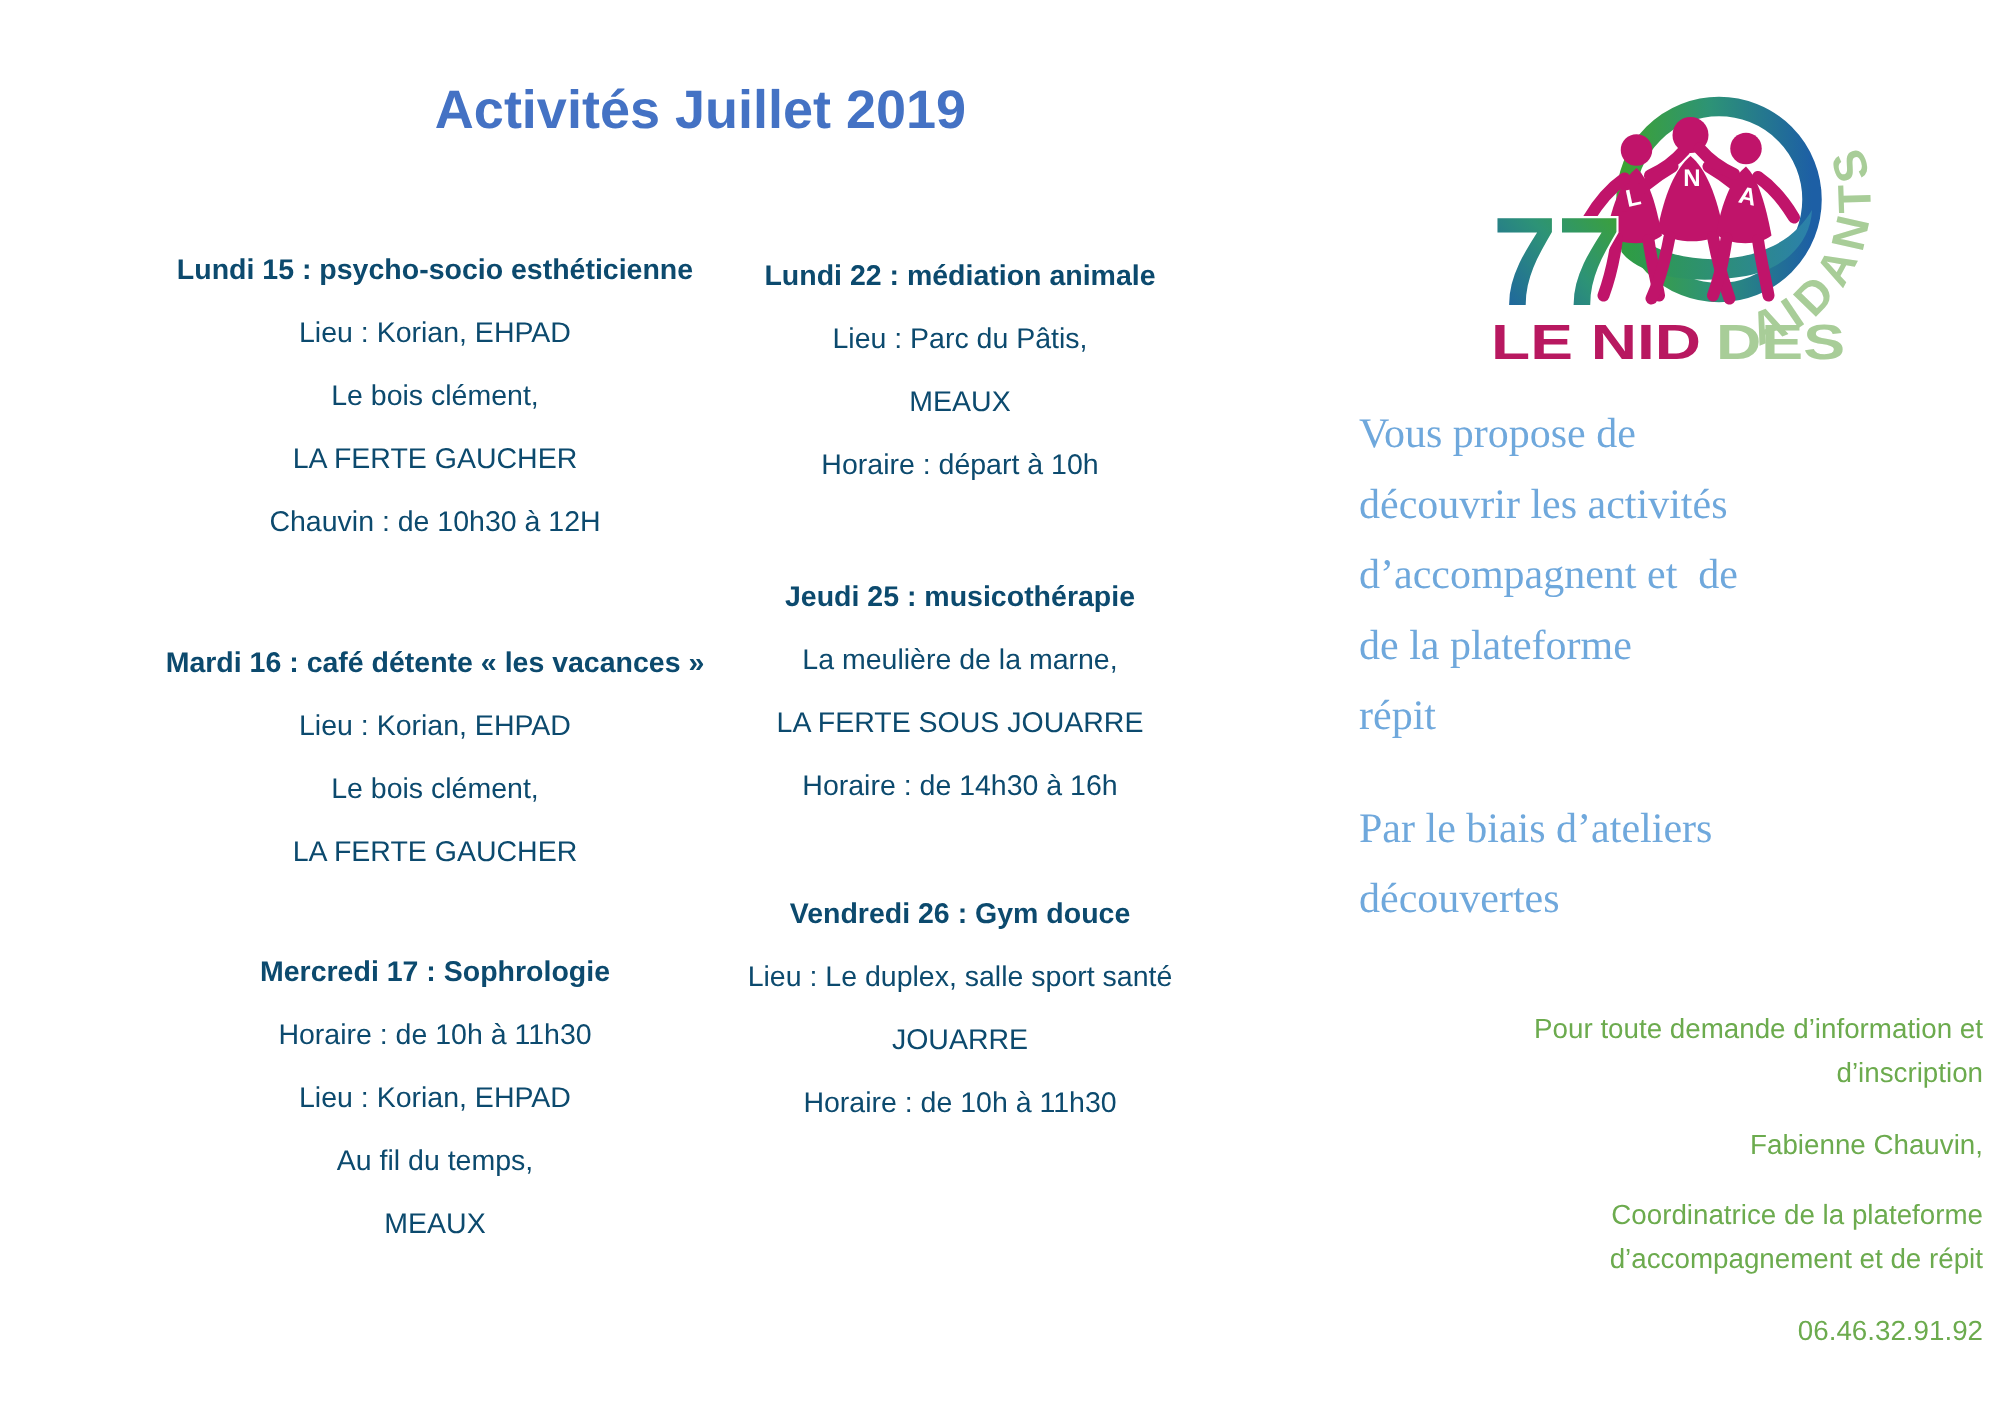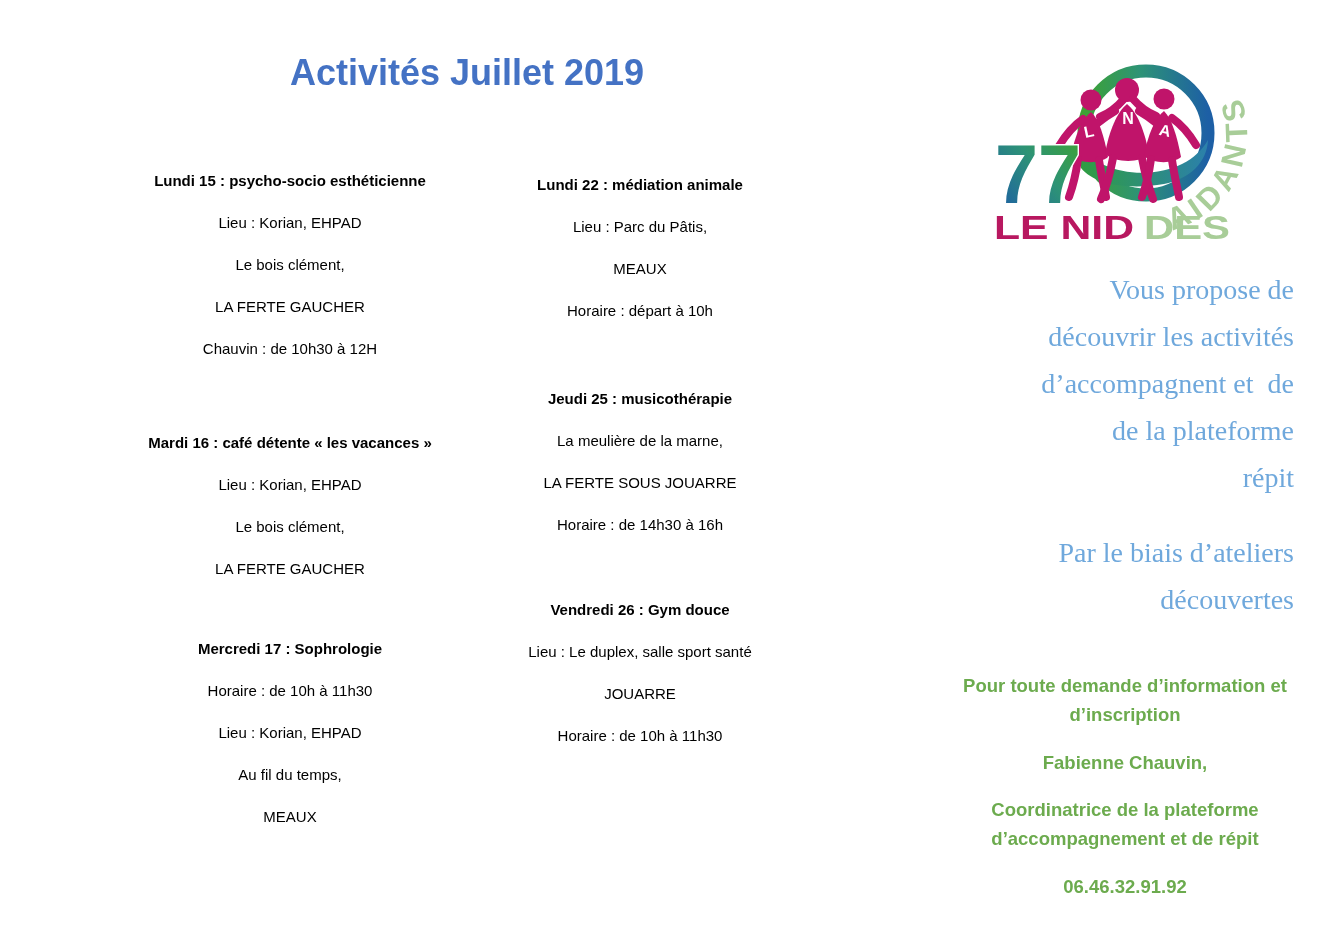--- a/index.html
+++ b/index.html
@@ -5,43 +5,43 @@
   html,body { margin:0; padding:0; background:#ffffff; }
   .page {
     position:relative; width:1343px; height:947px; background:#ffffff;
     font-family:"Liberation Sans", sans-serif; overflow:hidden;
   }
   .title {
     position:absolute; left:262px; top:52px; width:410px; margin:0;
     text-align:center; font-size:36px; font-weight:bold; color:#4472C4;
     white-space:pre;
   }
-  .col { position:absolute; text-align:center; color:#000000; font-size:15px; }
+  .col { position:absolute; text-align:center; color:#0c4a6e; font-size:19px; }
   .col1 { left:92px;  top:160px; width:396px; }
   .col2 { left:450px; top:164px; width:380px; }
   .block { margin:0; padding:0; }
   .col1 .block:nth-of-type(1){ margin-bottom:52px; }
   .col1 .block:nth-of-type(2){ margin-bottom:38px; }
   .col2 .block:nth-of-type(1){ margin-bottom:46px; }
   .col2 .block:nth-of-type(2){ margin-bottom:43px; }
   .btitle { line-height:42px; font-weight:bold; white-space:pre; }
   .bline  { line-height:42px; white-space:pre; }
 
   .logo { position:absolute; left:978px; top:36px; }
 
   .intro {
-    position:absolute; left:870px; top:266px; width:424px; text-align:right;
+    position:absolute; left:906px; top:266px; width:424px; text-align:left;
     color:#6FA8DC; font-family:"Liberation Serif", serif; font-size:28px;
   }
   .ipara { margin:0; }
   .iline { line-height:47px; white-space:pre; }
 
   .contact {
-    position:absolute; left:928px; top:671px; width:394px; text-align:center;
-    color:#6CAB4E; font-weight:bold; font-size:18.5px;
+    position:absolute; left:928px; top:671px; width:394px; text-align:right;
+    color:#6CAB4E; font-weight:normal; font-size:18.5px;
   }
   .cpara { margin:0; }
   .cline { line-height:29px; white-space:pre; }
 </style>
 </head>
 <body>
 
 <div class="page">
 
   <h1 class="title">Activités Juillet 2019</h1>

